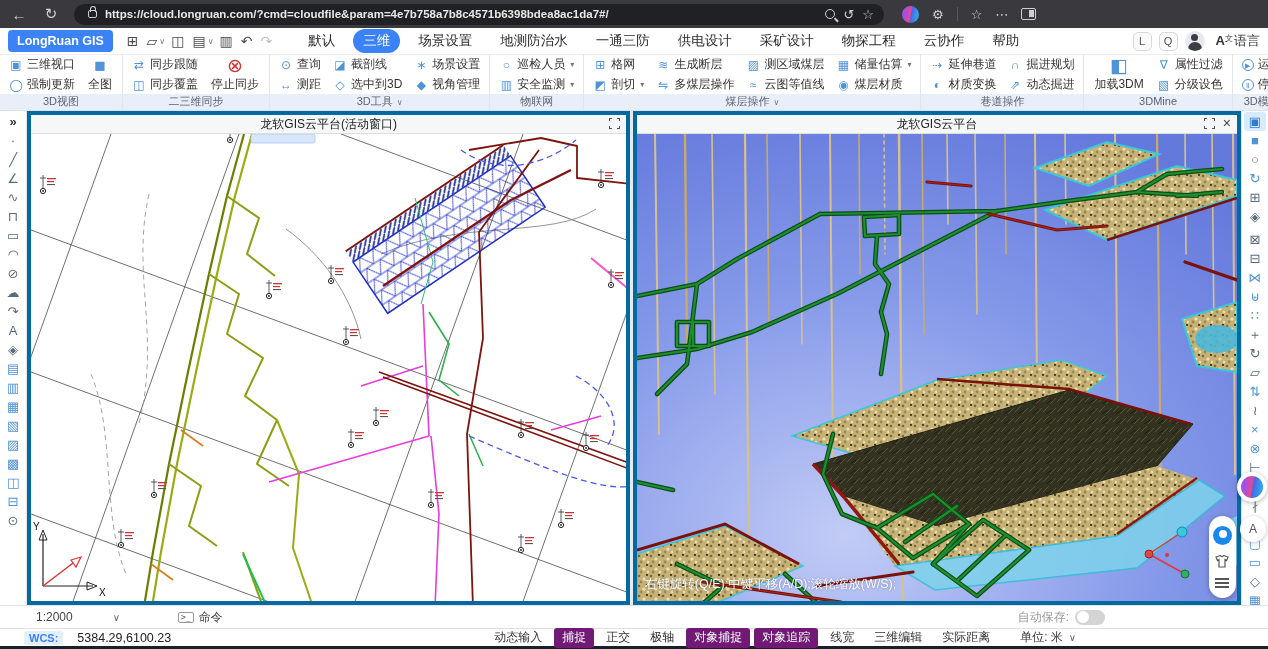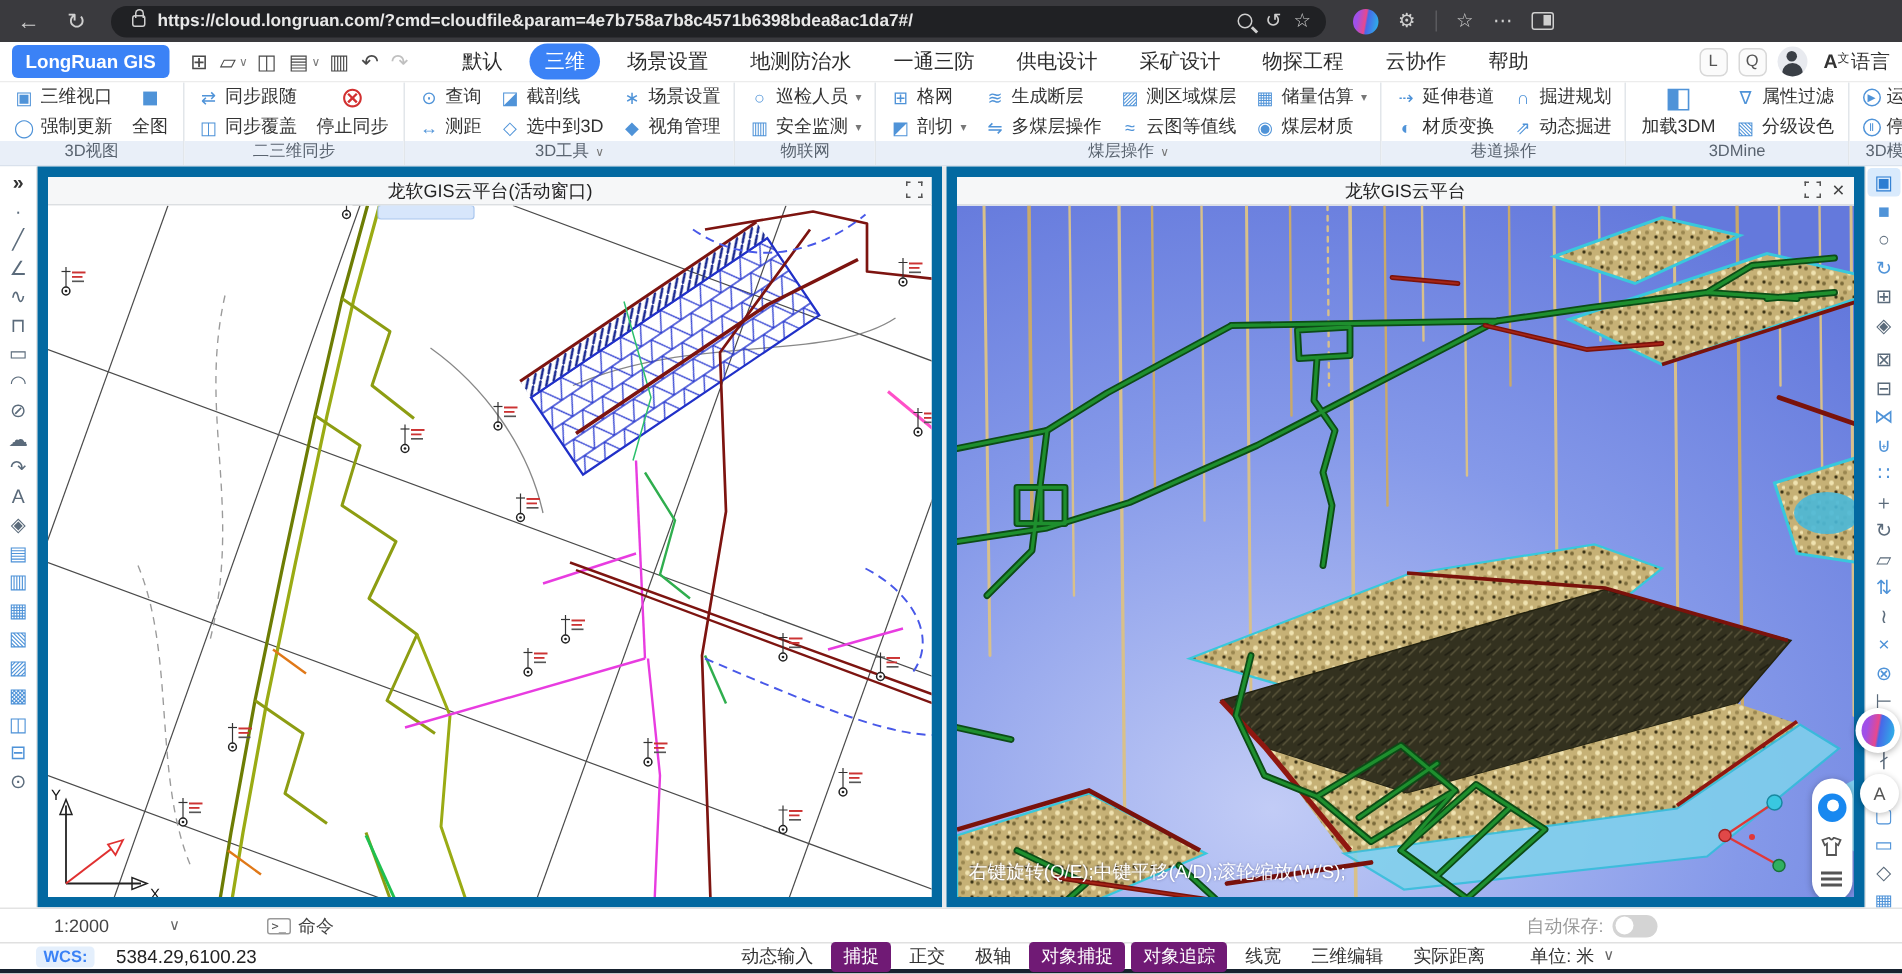--- a/index.html
+++ b/index.html
@@ -60,21 +60,21 @@
   #main { position:absolute; top:111px; left:0; width:1268px; height:494px; display:flex; }
   .rail { width:30px; background:#fff; display:flex; flex-direction:column; align-items:center; padding-top:1px; }
   #rail-left { border-right:1px solid #e4e4e4; }
   #rail-right { border-left:1px solid #e4e4e4; }
   .rlic { width:22px; height:19px; line-height:19px; text-align:center; font-size:13px; color:#5b6b7b; cursor:pointer; border-radius:3px; }
   .rlic.blue { color:#4f93d8; }
   .rlic.dark { color:#333; font-weight:bold; }
   .rlic.active { background:#d9eafc; color:#2d7dd2; }
   .raildiv { width:20px; height:1px; background:#dcdcdc; margin:2px 0; }
 
-  .panel { display:flex; flex-direction:column; border:7px solid #0369a1; }
+  .panel { display:flex; flex-direction:column; border:4px solid #0369a1; }
   #panel-left { width:603px; }
   #splitter { width:3px; background:#e8eaec; cursor:col-resize; }
   #panel-right { width:612px; position:relative; }
   .ptitle { height:19px; background:#f6f7f8; border-bottom:1px solid #dcdfe2; display:flex; align-items:center; font-size:12px; color:#222; position:relative; }
   .ptitle .ttext { flex:1; text-align:center; }
   .twin { position:absolute; right:6px; top:3px; display:flex; gap:8px; }
   .maxic { width:11px; height:11px; position:relative; cursor:pointer; }
   .maxic i { position:absolute; width:3px; height:3px; border:1.4px solid #555; }
   .maxic i:nth-child(1){top:0;left:0;border-right:none;border-bottom:none;}
   .maxic i:nth-child(2){top:0;right:0;border-left:none;border-bottom:none;}

